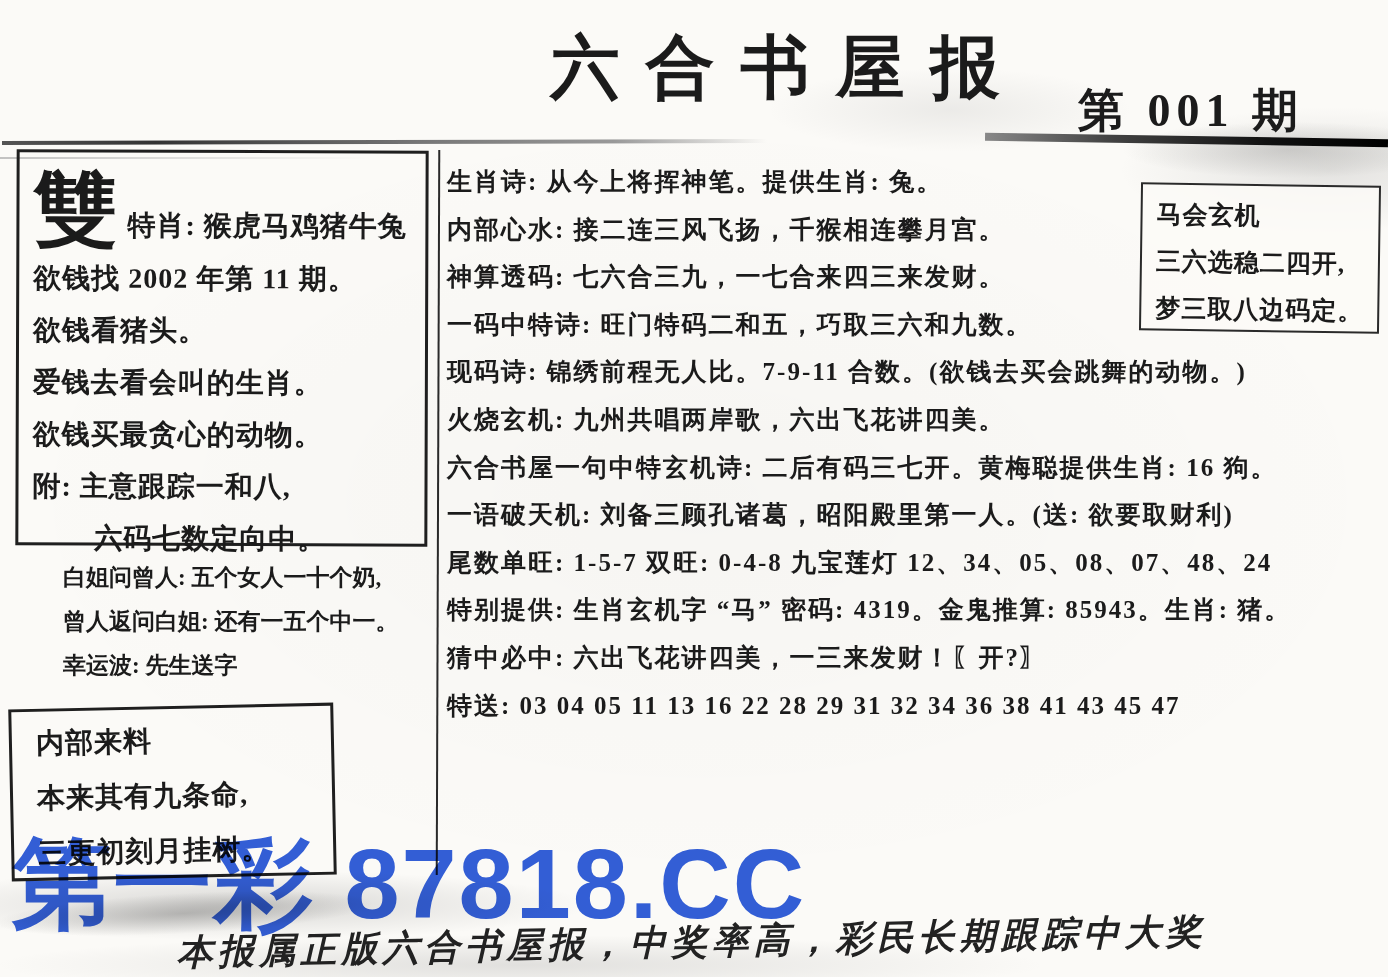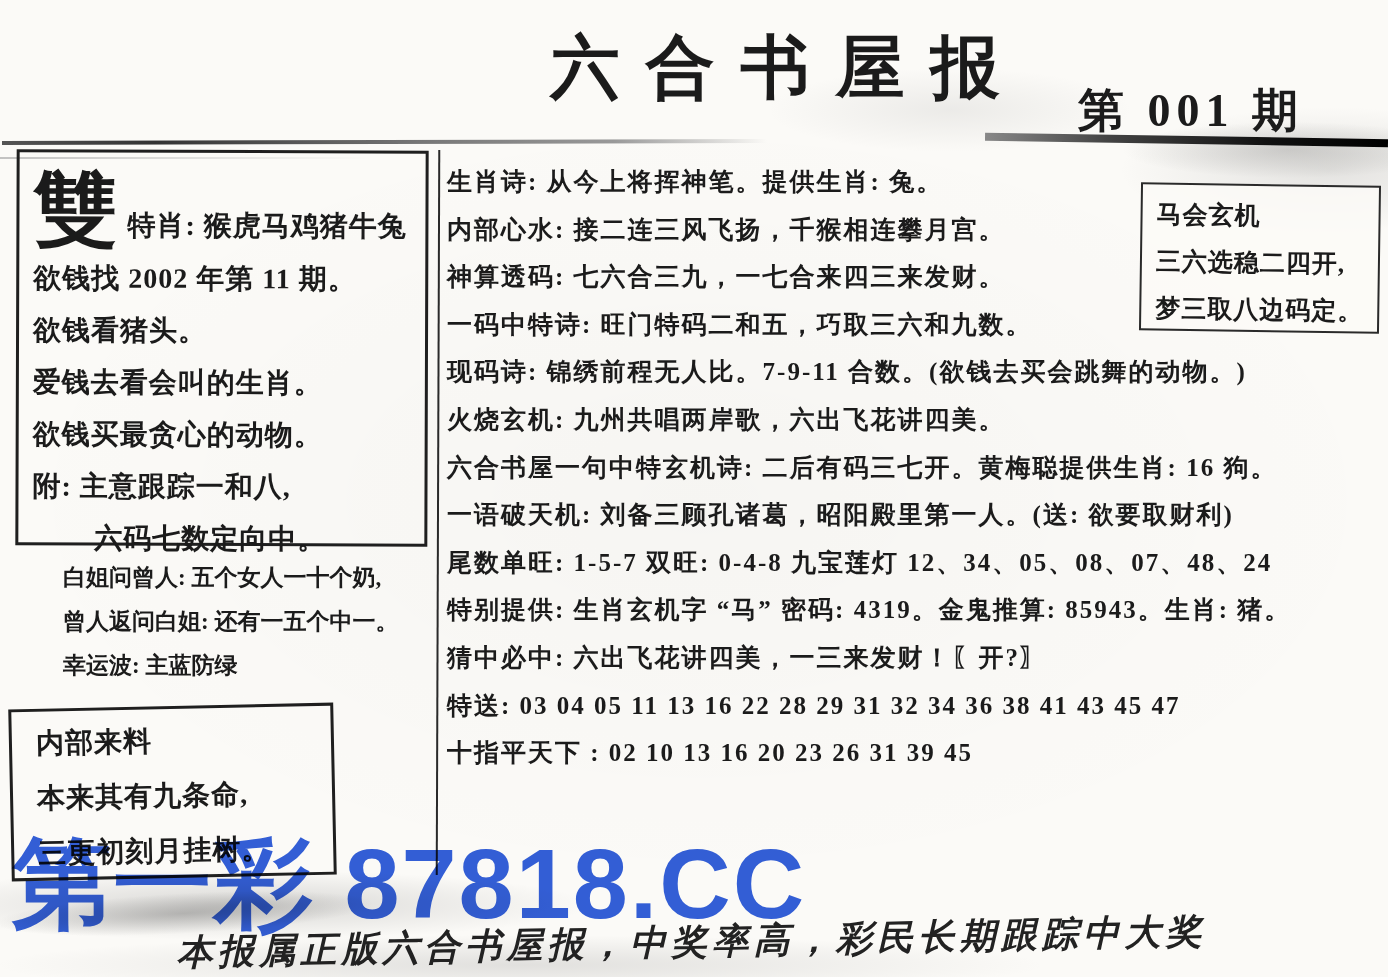--- a/index.html
+++ b/index.html
@@ -127,21 +127,21 @@
     <div class="sp-line">欲钱看猪头。</div>
     <div class="sp-line">爱钱去看会叫的生肖。</div>
     <div class="sp-line">欲钱买最贪心的动物。</div>
     <div class="sp-line">附: 主意跟踪一和八,</div>
     <div class="sp-line indent">六码七数定向中。</div>
   </div>
 
   <div class="notes-block">
     <div class="note-line">白姐问曾人: 五个女人一十个奶,</div>
     <div class="note-line">曾人返问白姐: 还有一五个中一。</div>
-    <div class="note-line">幸运波: 主蓝防绿</div>
+    <div class="note-line">幸运波: 先生送字</div>
   </div>
 
   <div class="internal-box">
     <div class="ib-line">内部来料</div>
     <div class="ib-line">本来其有九条命,</div>
     <div class="ib-line">三更初刻月挂树。</div>
   </div>
 
   <div class="main-column">
     <div class="main-line">生肖诗: 从今上将挥神笔。提供生肖: 兔。</div>
@@ -149,21 +149,20 @@
     <div class="main-line">神算透码: 七六合三九，一七合来四三来发财。</div>
     <div class="main-line">一码中特诗: 旺门特码二和五，巧取三六和九数。</div>
     <div class="main-line">现码诗: 锦绣前程无人比。7-9-11 合数。(欲钱去买会跳舞的动物。)</div>
     <div class="main-line">火烧玄机: 九州共唱两岸歌，六出飞花讲四美。</div>
     <div class="main-line">六合书屋一句中特玄机诗: 二后有码三七开。黄梅聪提供生肖: 16 狗。</div>
     <div class="main-line">一语破天机: 刘备三顾孔诸葛，昭阳殿里第一人。(送: 欲要取财利)</div>
     <div class="main-line">尾数单旺: 1-5-7 双旺: 0-4-8 九宝莲灯 12、34、05、08、07、48、24</div>
     <div class="main-line">特别提供: 生肖玄机字 “马” 密码: 4319。金鬼推算: 85943。生肖: 猪。</div>
     <div class="main-line">猜中必中: 六出飞花讲四美，一三来发财！〖开?〗</div>
     <div class="main-line">特送: 03 04 05 11 13 16 22 28 29 31 32 34 36 38 41 43 45 47</div>
-    <div class="main-line">十指平天下 : 02 10 13 16 20 23 26 31 39 45</div>
   </div>
 
   <div class="horse-box">
     <div class="hb-line">马会玄机</div>
     <div class="hb-line">三六选稳二四开,</div>
     <div class="hb-line">梦三取八边码定。</div>
   </div>
 
   <div class="watermark" style="color: #1d4ed8;">第一彩 87818.CC</div>
 

